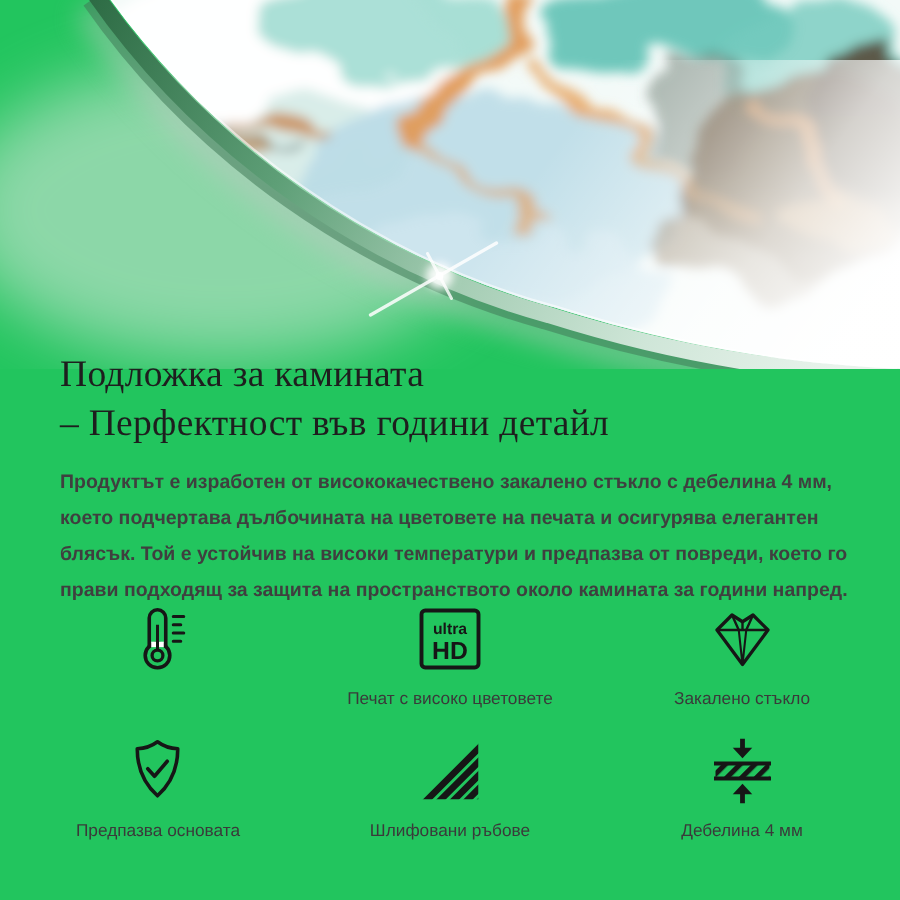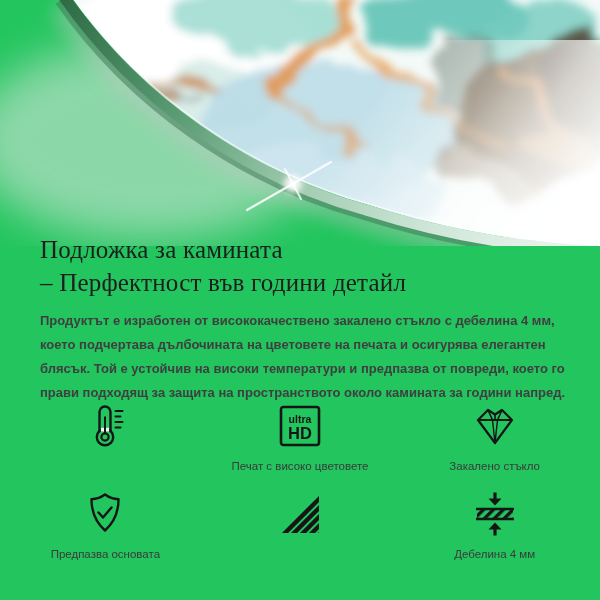--- a/index.html
+++ b/index.html
@@ -178,20 +178,21 @@
           <defs>
               <clipPath id="triClip">
                 <path d="M5,43 H43 V5 Z"></path>
               </clipPath>
             </defs>
           <g clip-path="url(#triClip)">
             <path d="M7,45 L47,5 M16,45 L56,5 M25,45 L65,5 M34,45 L74,5 M43,45 L83,5 M-2,45 L38,5" stroke="#161616" stroke-width="4.4" fill="none"></path>
           </g>
         </svg>
       </div>
+      <div class="label">Шлифовани ръбове</div>
     </div>
 
     <div class="feature">
       <div class="icon-slot">
         <svg width="48" height="48" viewBox="0 0 48 48">
           <defs>
             <pattern id="hatch" width="7" height="7" patternUnits="userSpaceOnUse" patternTransform="rotate(45)">
               <rect width="3.4" height="7" fill="#161616"></rect>
             </pattern>
             <clipPath id="barClip">

